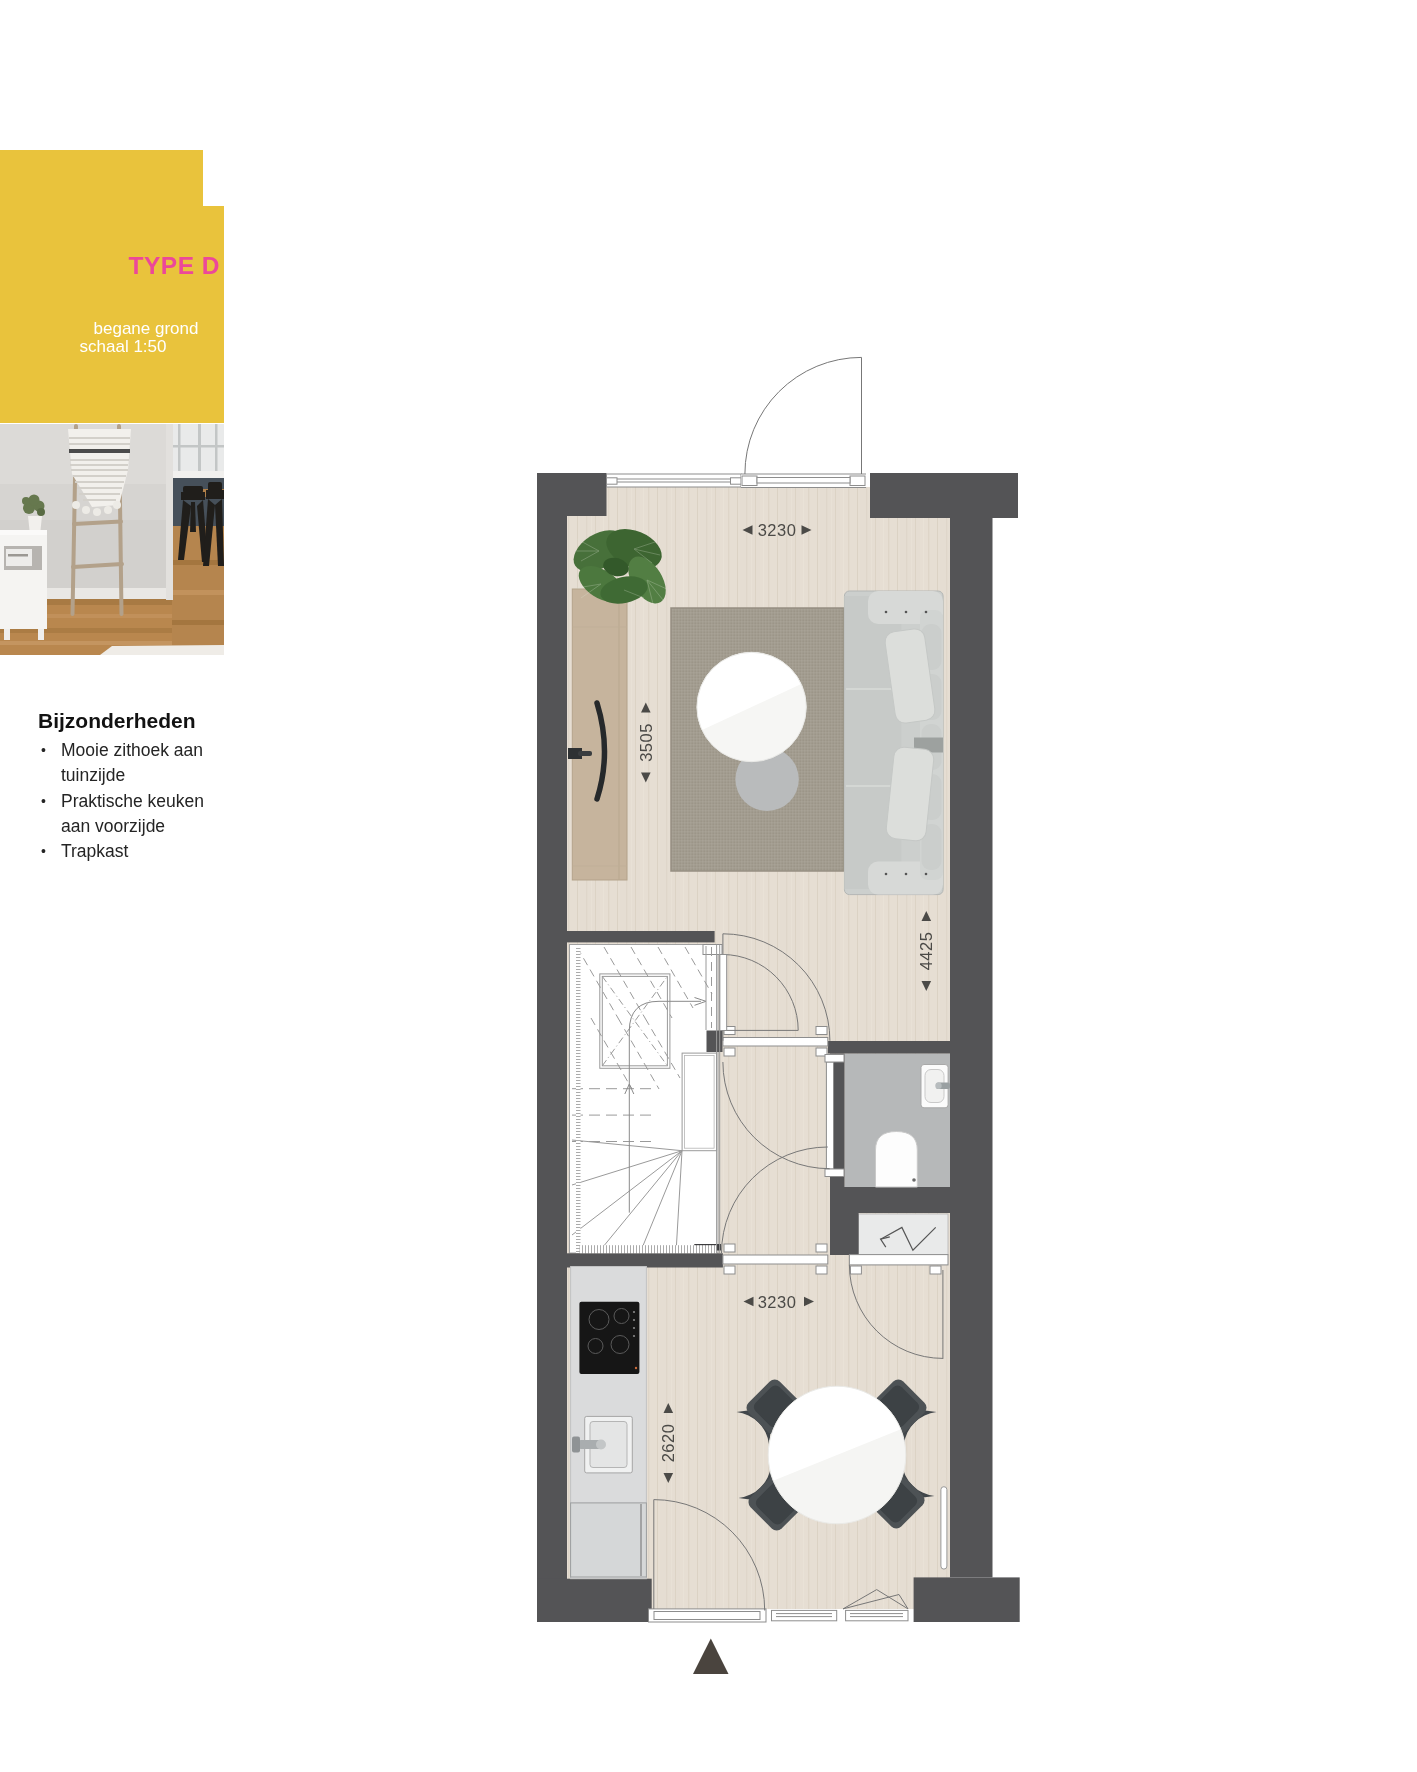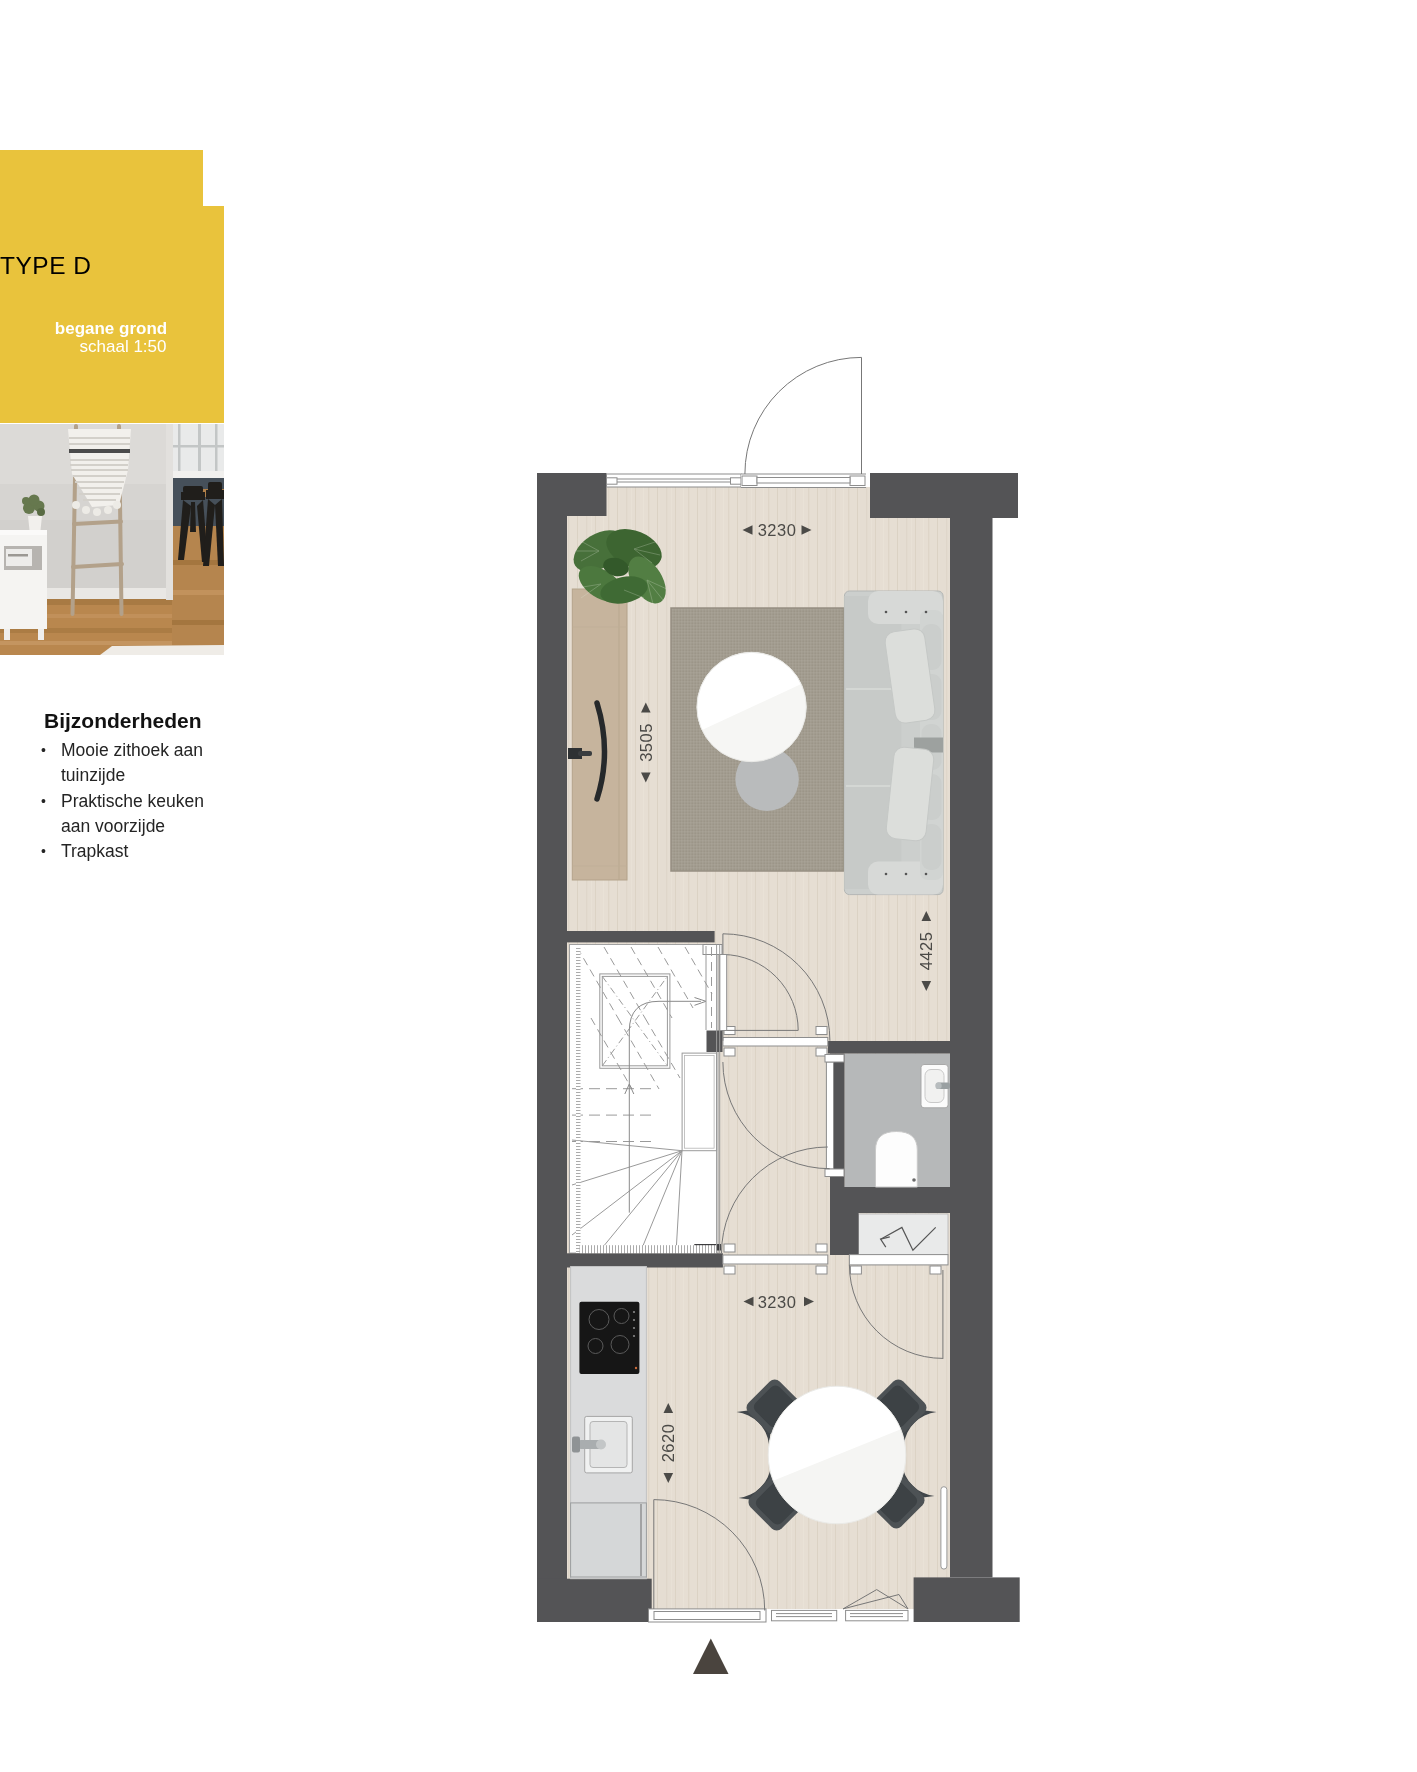--- a/index.html
+++ b/index.html
@@ -7,23 +7,23 @@
        font-family:"Liberation Sans", sans-serif;}
   .abs{position:absolute;}
 </style>
 </head>
 <body>
 
 <div class="abs" style="left:0;top:150px;width:203px;height:273px;background:#e9c33c;"></div>
 
 <div class="abs" style="left:203px;top:206px;width:21px;height:217px;background:#e9c33c;"></div>
 
-<div class="abs" style="left:0;top:252px;width:220px;text-align:left;color:#000000;font-weight:normal;font-size:24.5px;letter-spacing:0.5px;">TYPE D</div>
-
-<div class="abs" style="left:0;top:319px;width:222px;text-align:center;color:#ffffff;font-weight:bold;font-size:17px;">begane grond</div>
+<div class="abs" style="left:0;top:252px;width:220px;text-align:right;color:#ec4899;font-weight:bold;font-size:24.5px;letter-spacing:0.5px;">TYPE D</div>
+
+<div class="abs" style="left:0;top:319px;width:222px;text-align:center;color:#ffffff;font-weight:normal;font-size:17px;padding-left:35px;">begane grond</div>
 
 <div class="abs" style="left:12px;top:337px;width:222px;text-align:center;color:#ffffff;font-size:17px;">schaal 1:50</div>
 
 <svg class="abs" style="left:0;top:424px;" width="224" height="231" viewBox="0 424 224 231">
 
   <rect x="0" y="424" width="224" height="231" fill="#d6d4d1"></rect>
   <rect x="0" y="424" width="224" height="60" fill="#dcdad7"></rect>
   <rect x="0" y="520" width="170" height="80" fill="#d2d0cd"></rect>
 
   <rect x="0" y="588" width="170" height="12" fill="#e9e7e4"></rect>
@@ -97,21 +97,21 @@
     <circle cx="76" cy="505" r="4"></circle>
       <circle cx="86" cy="510" r="4"></circle>
     <circle cx="97" cy="512" r="4"></circle>
       <circle cx="108" cy="510" r="4"></circle>
     <circle cx="117" cy="505" r="4"></circle>
   </g>
 
   <path d="M100,655 L224,655 L224,645 L112,646 Z" fill="#efece7"></path>
 </svg>
 
-<div class="abs" style="left:44px;top:709px;font-size:21px;font-weight:bold;color:#121212;">Bijzonderheden</div>
+<div class="abs" style="left:38px;top:709px;font-size:21px;font-weight:bold;color:#121212;">Bijzonderheden</div>
 
 <div class="abs" style="left:41px;top:738px;font-size:17.5px;color:#242424;line-height:25.3px;width:192px;">
   <div style="position:relative;padding-left:20px;"><span style="position:absolute;left:0;font-size:14px;">•</span>Mooie zithoek aan tuinzijde</div>
   <div style="position:relative;padding-left:20px;"><span style="position:absolute;left:0;font-size:14px;">•</span>Praktische keuken aan voorzijde</div>
   <div style="position:relative;padding-left:20px;"><span style="position:absolute;left:0;font-size:14px;">•</span>Trapkast</div>
 </div>
 
 <svg class="abs" style="left:520px;top:340px;" width="520" height="1350" viewBox="520 340 520 1350" font-family="Liberation Sans, sans-serif">
   <defs>
     <pattern id="wood" width="40" height="40" patternUnits="userSpaceOnUse">

